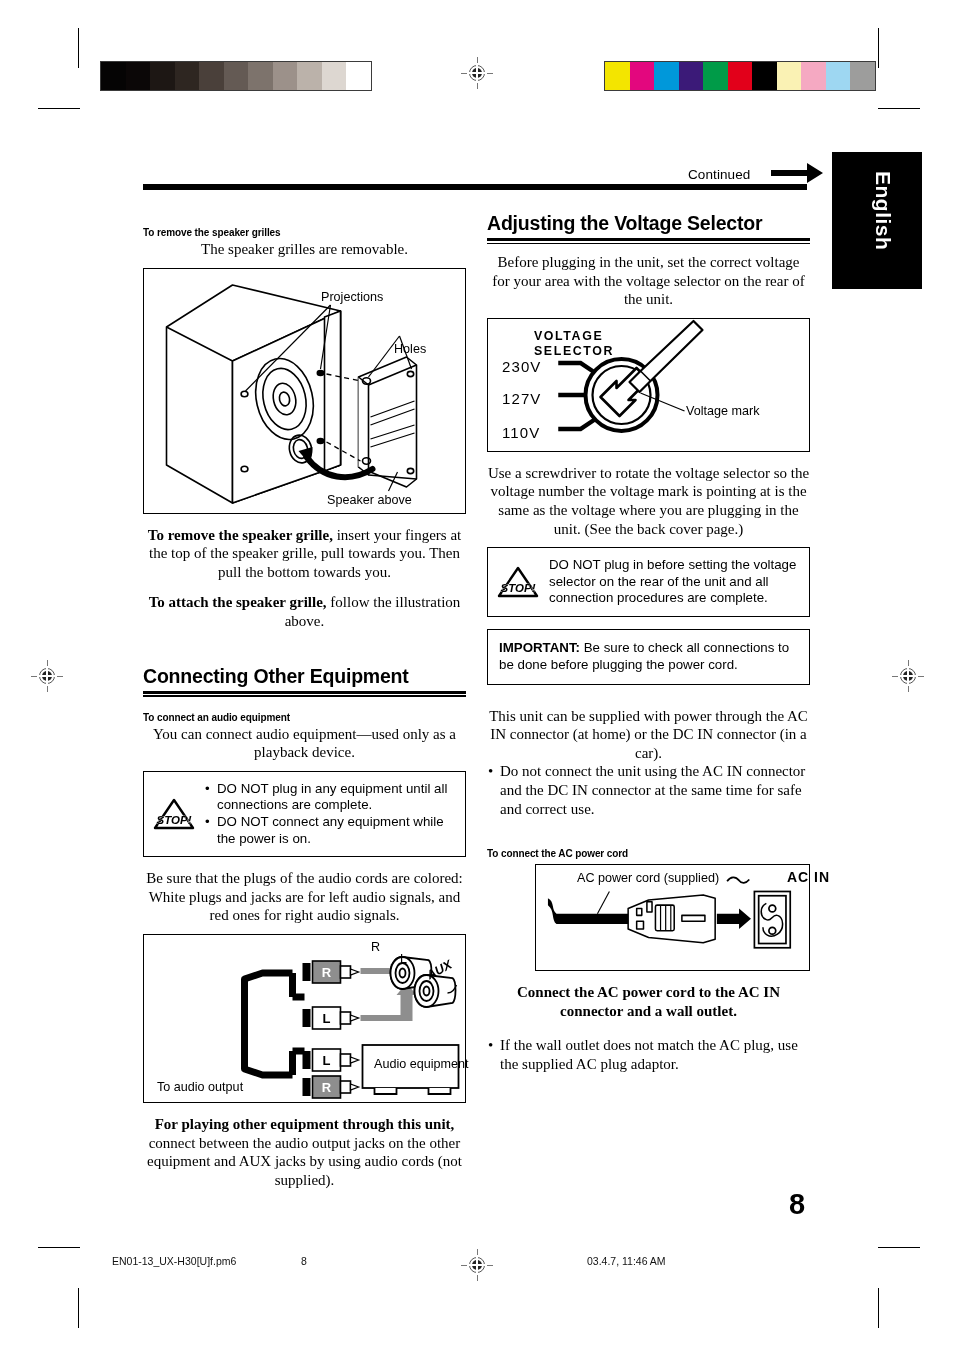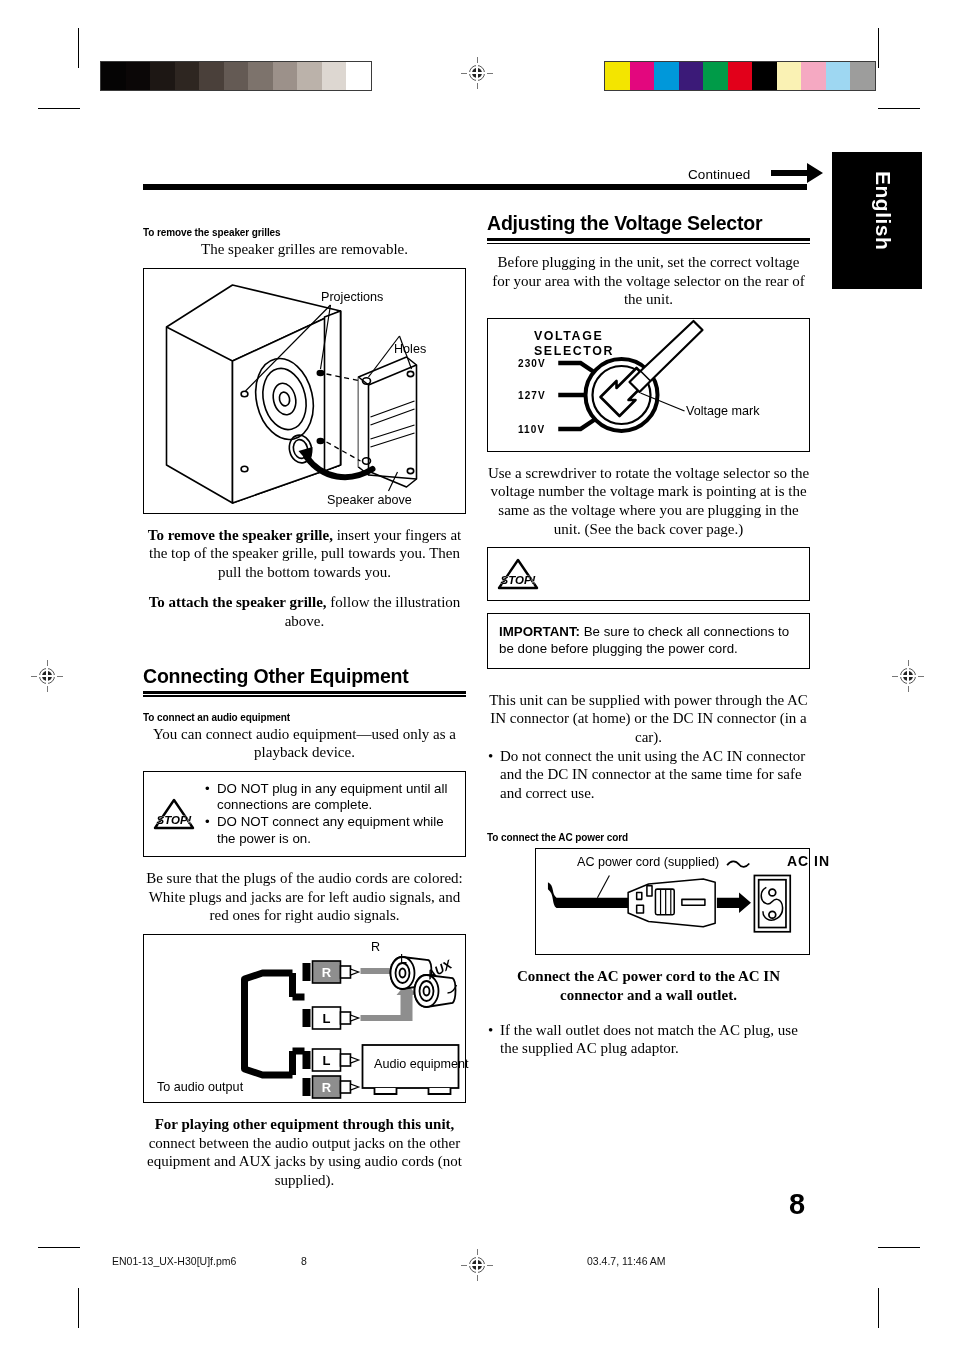--- a/index.html
+++ b/index.html
@@ -54,21 +54,21 @@
   .note ul{margin:0;padding:0;list-style:none;}
   .note ul li{padding-left:12px;position:relative;}
   .note ul li:before{content:"\2022";position:absolute;left:0;top:0;}
   .important{border:1.7px solid #000;padding:10px 11px;margin-bottom:14px;font-family:"Liberation Sans",sans-serif;font-size:13.3px;line-height:16.8px;}
   .important b{font-weight:bold;}
 
   .stopicon{flex:0 0 auto;width:44px;height:34px;position:relative;}
 
   .lbl{position:absolute;font-family:"Liberation Sans",sans-serif;font-size:12.6px;white-space:nowrap;}
   .lbl.b{font-weight:bold;letter-spacing:1.6px;font-size:12.4px;}
-  .lbl.v{font-weight:bold;font-size:10px;letter-spacing:1.1px;margin-left:16px;}
+  .lbl.v{font-weight:normal;font-size:15px;letter-spacing:1.1px;}
 
   
   .pageno{position:absolute;font-family:"Liberation Sans",sans-serif;font-weight:bold;font-size:29px;}
 
   
   .footer{position:absolute;font-family:"Liberation Sans",sans-serif;font-size:10.5px;color:#111;}
 
   svg{display:block;}
 </style>
 </head>
@@ -360,20 +360,21 @@
       <div class="lbl" style="left:198px;top:85px;">Voltage mark</div>
     </div>
 
     <p class="body tight">Use a screwdriver to rotate the voltage selector so the voltage number the voltage mark is pointing at is the same as the voltage where you are plugging in the unit. (See the back cover page.)</p>
 
     <div class="note">
       <svg class="stopicon" viewBox="0 0 44 34">
         <path d="M22 3 L41 31 L3 31 Z" fill="#fff" stroke="#000" stroke-width="2.4" stroke-linejoin="round"></path>
         <text x="22" y="27" font-family="Liberation Sans,sans-serif" font-size="11.5" font-weight="bold" font-style="italic" text-anchor="middle" fill="#000" stroke="#fff" stroke-width="0.6" paint-order="stroke">STOP!</text>
       </svg>
+      <div class="txt">DO NOT plug in before setting the voltage selector on the rear of the unit and all connection procedures are complete.</div>
     </div>
 
 
     <div class="important">
       <b>IMPORTANT:</b><span> Be sure to check all connections to be done before plugging the power cord.</span>
     </div>
 
     <p class="body" style="margin-bottom:0;margin-top:22px;">This unit can be supplied with power through the AC IN connector (at home) or the DC IN connector (in a car).</p>
     <ul class="dash" style="margin-bottom:30px;">
       <li>Do not connect the unit using the AC IN connector and the DC IN connector at the same time for safe and correct use.</li>

